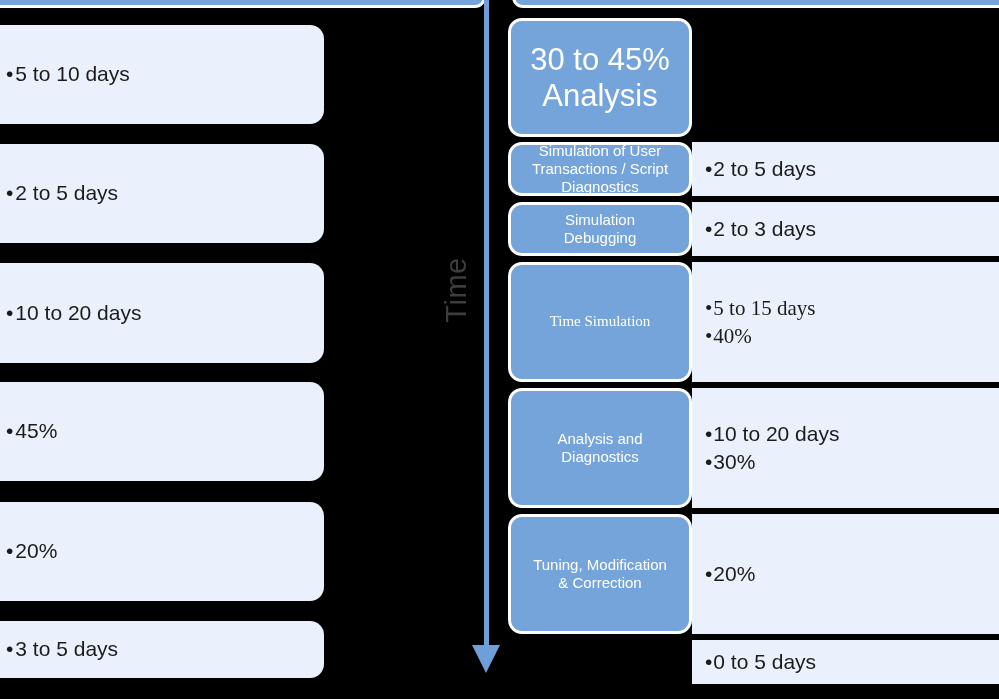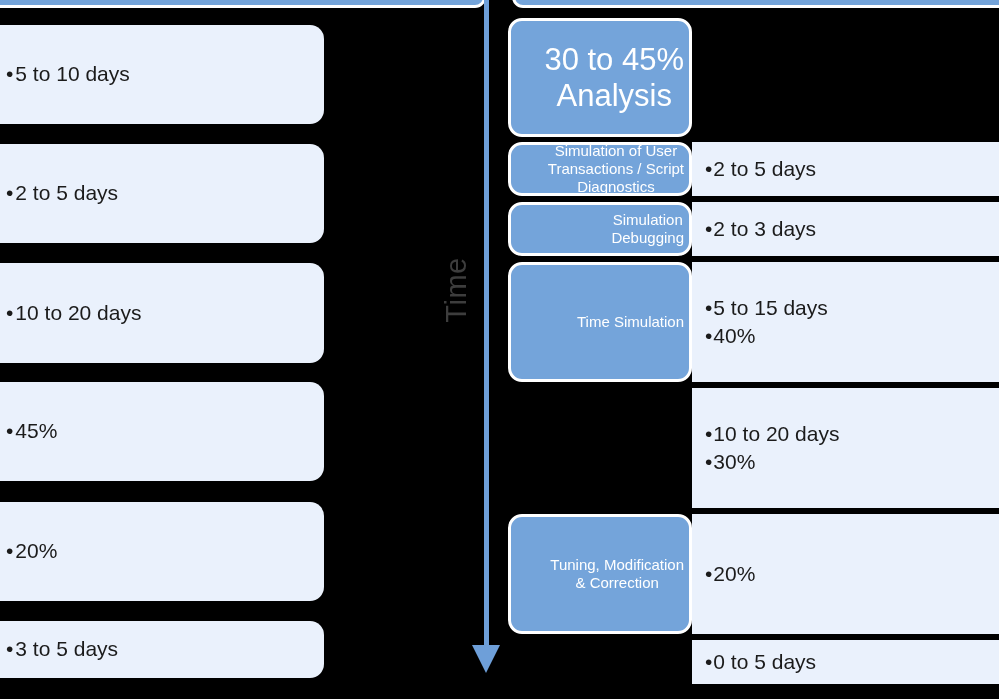--- a/index.html
+++ b/index.html
@@ -96,21 +96,21 @@
     top: 0;
     width: 184px;
     height: 100%;
     background: #74a4da;
     border: 3px solid #ffffff;
     border-radius: 14px;
     box-sizing: border-box;
     color: #ffffff;
     display: flex;
     align-items: center;
-    justify-content: flex-end;
+    justify-content: center;
     text-align: center;
     line-height: 1.18;
     font-size: 15px;
     padding: 0 5px;
     z-index: 3;
   }
   .stage-box.big {
     font-size: 31px;
     line-height: 1.15;
   }
@@ -220,36 +220,42 @@
         <div class="detail-panel">
           <div class="bullet-line">2 to 3 days</div>
         </div>
         <div class="stage-box">
           <div>
             <div>Simulation</div>
             <div>Debugging</div>
           </div>
         </div>
       </div>
-      <div class="right-row" style="top: 262px; height: 120px;">
+      <div class="right-row" style="top: 262px; height: 120px; font-family: Liberation Serif, serif;">
         <div class="detail-panel">
           <div class="bullet-line">5 to 15 days</div>
           <div class="bullet-line">40%</div>
         </div>
         <div class="stage-box">
           <div>
             <div>Time Simulation</div>
           </div>
         </div>
       </div>
       <div class="right-row" style="top: 388px; height: 120px;">
         <div class="detail-panel">
           <div class="bullet-line">10 to 20 days</div>
           <div class="bullet-line">30%</div>
         </div>
+        <div class="stage-box">
+          <div>
+            <div>Analysis and</div>
+            <div>Diagnostics</div>
+          </div>
+        </div>
       </div>
       <div class="right-row" style="top: 514px; height: 120px;">
         <div class="detail-panel">
           <div class="bullet-line">20%</div>
         </div>
         <div class="stage-box">
           <div>
             <div>Tuning, Modification</div>
             <div>&amp; Correction</div>
           </div>

